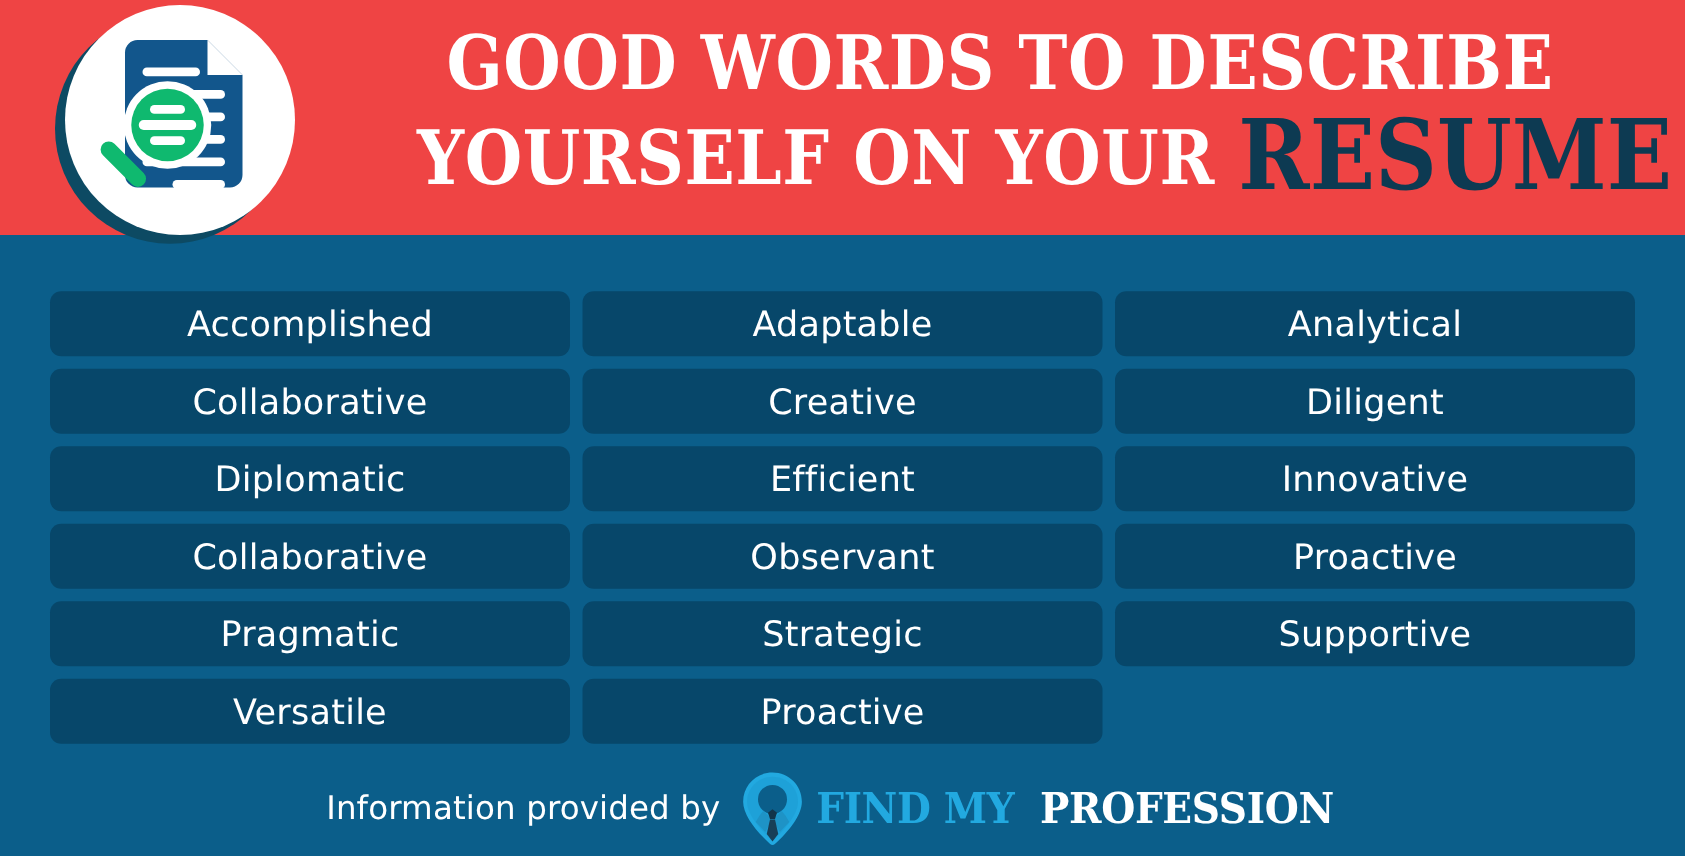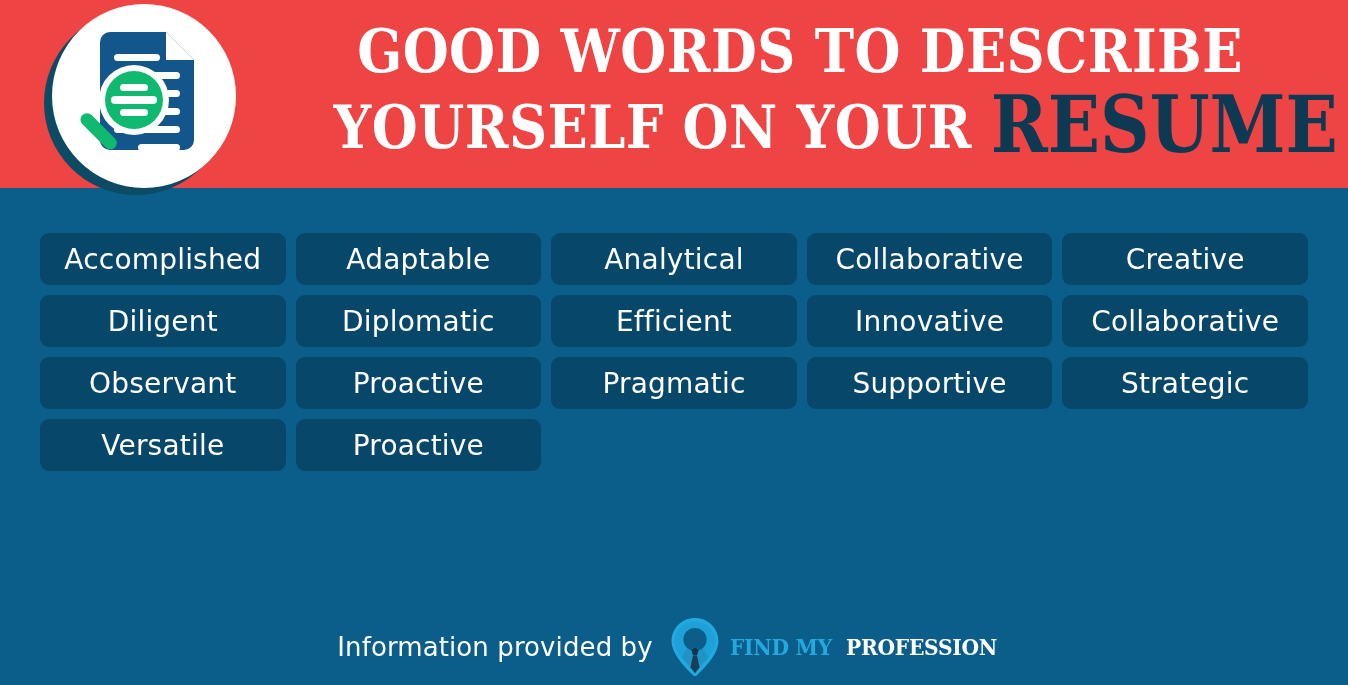--- a/index.html
+++ b/index.html
@@ -99,21 +99,21 @@
     height: 184px;
   }
 
   
   .grid {
     position: absolute;
     left: 40px;
     top: 233px;
     width: 1268px;
     display: grid;
-    grid-template-columns: repeat(5, 1fr);
+    grid-template-columns: repeat(3, 1fr);
     column-gap: 10px;
     row-gap: 10px;
   }
   .pill {
     height: 52px;
     background: #07476a;
     border-radius: 9px;
     display: flex;
     align-items: center;
     justify-content: center;
@@ -149,21 +149,21 @@
     align-items: center;
   }
   .footer-mark {
     width: 52px;
     height: 60px;
     margin-right: 9px;
   }
   .footer-wordmark {
     font-family: "DejaVu Serif", "Liberation Serif", serif;
     font-weight: bold;
-    font-size: 22px;
+    font-size: 34px;
     letter-spacing: -0.3px;
     white-space: nowrap;
     display: flex;
     align-items: flex-start;
   }
   .wm-find {
     color: #22a9e0;
     transform: scaleX(0.92);
     transform-origin: left center;
     display: inline-block;
@@ -229,23 +229,23 @@
     <div class="pill">Diligent</div>
     <div class="pill">Diplomatic</div>
     <div class="pill">Efficient</div>
 
     <div class="pill">Innovative</div>
     <div class="pill">Collaborative</div>
     <div class="pill">Observant</div>
 
     <div class="pill">Proactive</div>
     <div class="pill">Pragmatic</div>
+    <div class="pill">Strategic</div>
+
     <div class="pill">Supportive</div>
-
-    <div class="pill">Strategic</div>
     <div class="pill">Versatile</div>
     <div class="pill">Proactive</div>
   </div>
 
   <div class="footer">
     <span class="footer-text">Information provided by</span>
 
     <div class="footer-logo">
       <svg class="footer-mark" viewBox="0 0 52 60">
 

